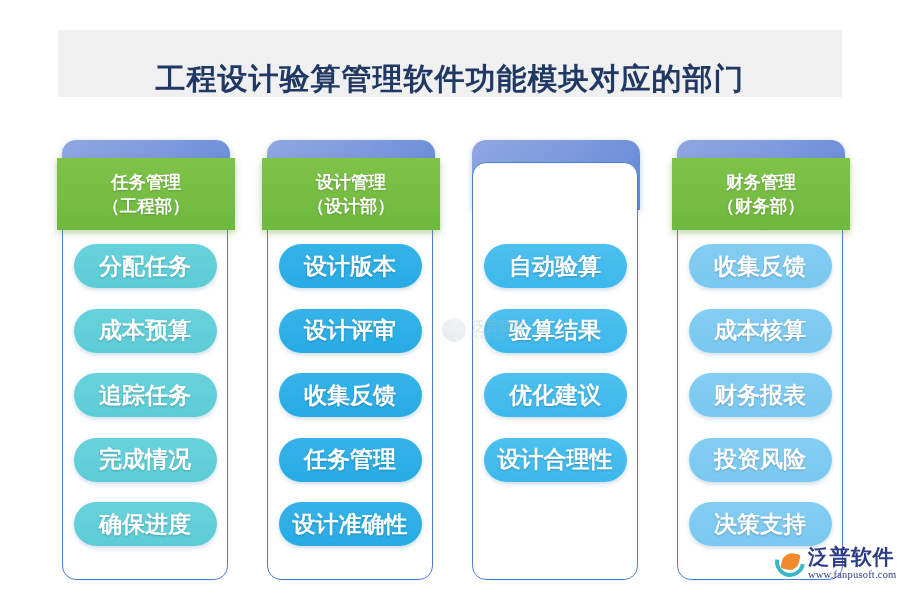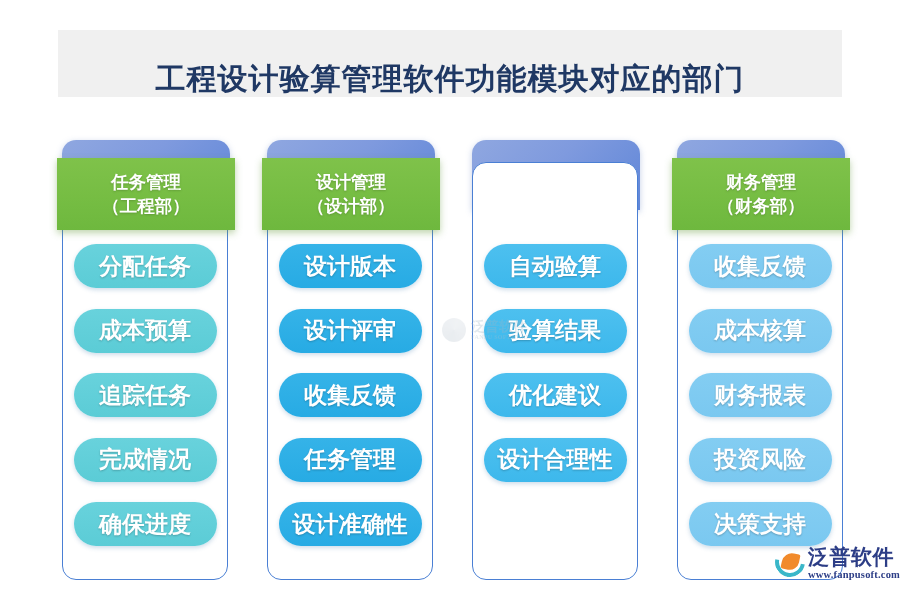--- a/index.html
+++ b/index.html
@@ -161,21 +161,21 @@
     background:#f18a2b;
     border-radius:60% 10% 55% 12%;
     transform:rotate(12deg);
   }
   .brand-txt{display:flex;flex-direction:column;}
   .brand-name{
     font-size:21px;font-weight:bold;color:#2c3d86;
     line-height:1.05;letter-spacing:.5px;white-space:nowrap;
   }
   .brand-url{
-    font-size:10.5px;font-weight:bold;color:#2c3d86;
+    font-size:10.5px;font-weight:normal;color:#2c3d86;
     letter-spacing:.2px;white-space:nowrap;margin-top:1px;
   }
 </style>
 </head>
 <body>
 
 <div class="header-band"></div>
 <div class="page-title">工程设计验算管理软件功能模块对应的部门</div>
 
 <div class="columns">

